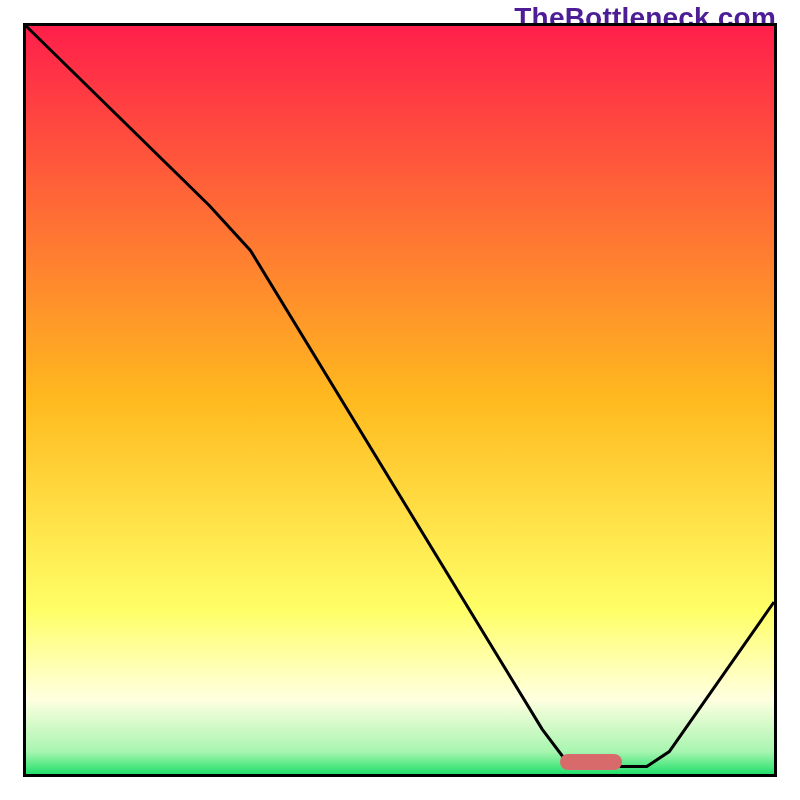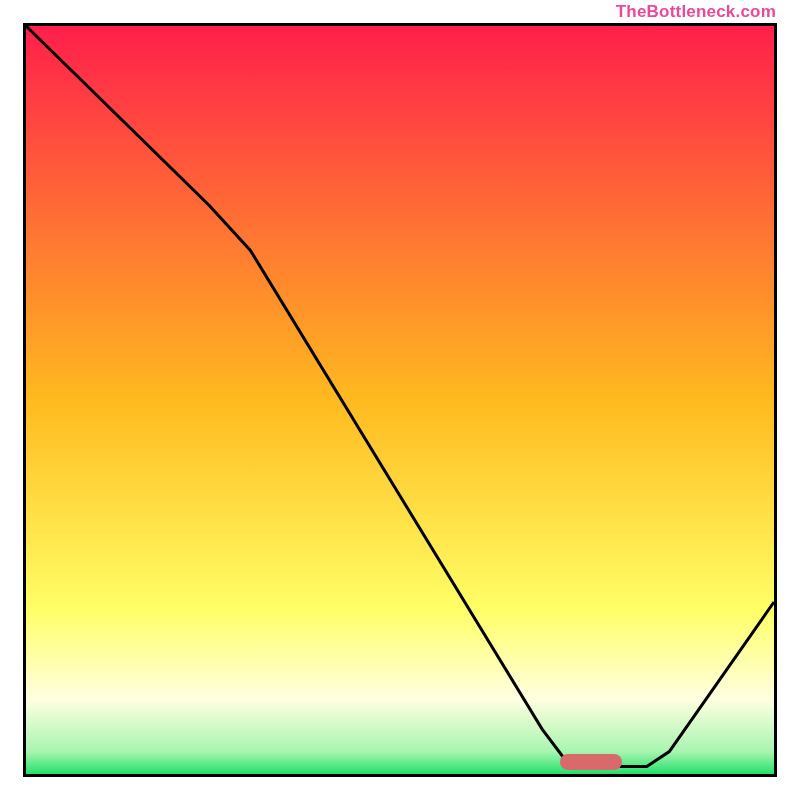--- a/index.html
+++ b/index.html
@@ -1,19 +1,19 @@
 <!DOCTYPE html>
 <html><head>
 <meta charset="utf-8">
 <style>
 html,body{margin:0;padding:0;width:800px;height:800px;overflow:hidden;background:#fff;font-family:Arial,Helvetica,sans-serif}
 .wrap{position:relative;width:800px;height:800px}
 .plot{position:absolute;left:23px;top:23px;width:754px;height:754px;border:3px solid #000;box-sizing:border-box}
 .grad{position:absolute;inset:0}
-.attrib{position:absolute;top:2px;right:24px;font-size:17px;font-weight:600;color:#ec4899;letter-spacing:.2px}
+.attrib{position:absolute;top:2px;right:24px;font-size:28px;font-weight:600;color:#4c1d95;letter-spacing:.2px}
 svg.curve{position:absolute;inset:0}
 .marker{position:absolute;width:62px;height:16px;border-radius:8px;background:#d86a6c}
 </style>
 </head>
 <body>
 
 <div class="wrap">
   <div class="attrib">TheBottleneck.com</div>
   <div class="plot" style="border-color: rgb(0, 0, 0);">
     <svg class="grad" viewBox="0 0 748 748" preserveAspectRatio="none">

